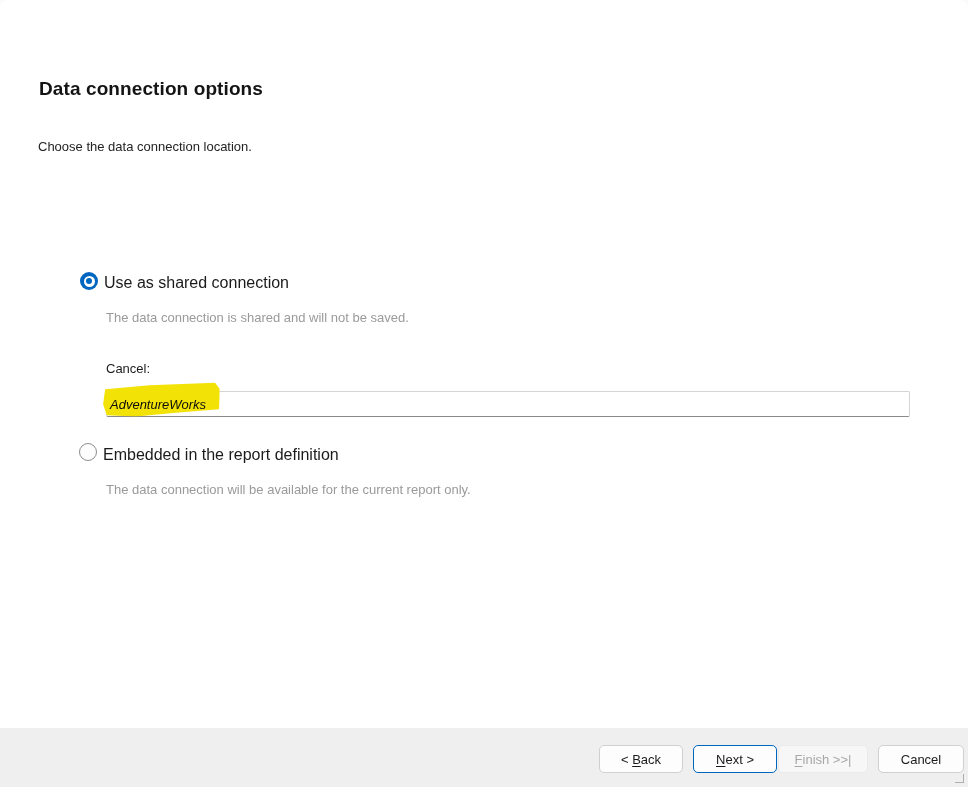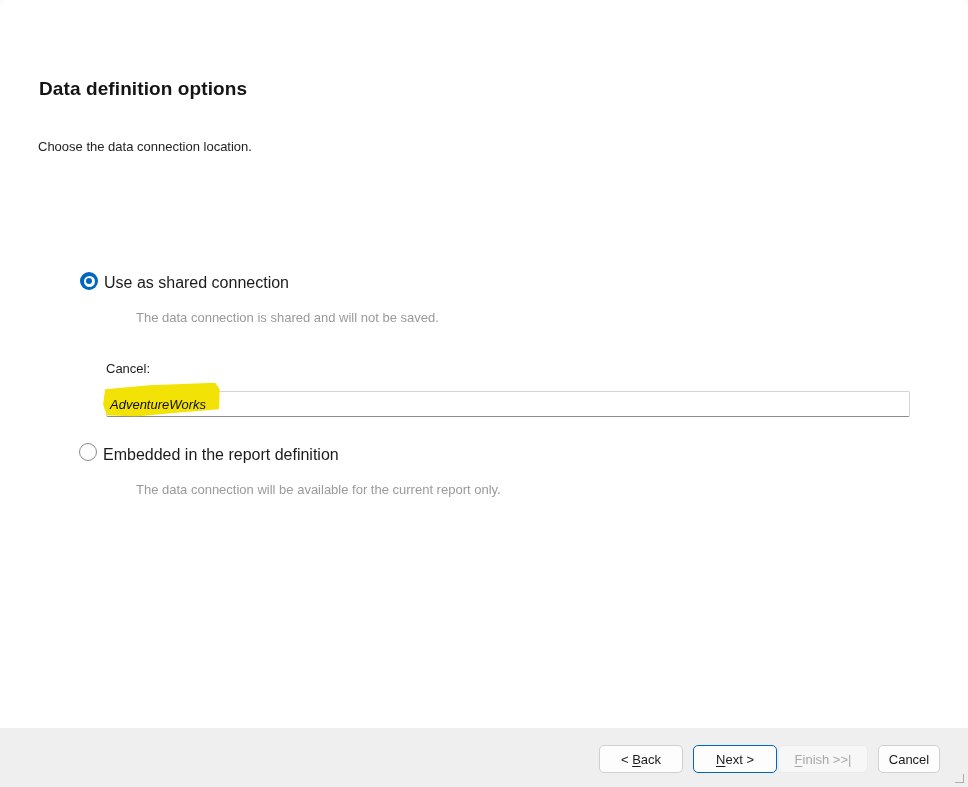--- a/index.html
+++ b/index.html
@@ -59,21 +59,21 @@
   }
   .radio-dot { width: 6px; height: 6px; border-radius: 50%; background: #0067C0; }
   .radio-unselected {
     background: #fdfdfd; border: 1px solid #8d8d8d;
   }
   .option-label {
     position: absolute; font-size: 16px; color: #1b1b1b; cursor: pointer;
     white-space: nowrap;
   }
   .option-desc {
-    position: absolute; font-size: 13px; color: #9a9a9a; white-space: nowrap; margin-left: 30px;
+    position: absolute; font-size: 13px; color: #9a9a9a; white-space: nowrap;
   }
   
   .alias-label {
     position: absolute; left: 106px; top: 361px; font-size: 13px; color: #1b1b1b;
   }
   .alias-input {
     position: absolute; left: 106px; top: 391px; width: 804px; height: 26px;
     background: #ffffff;
     border: 1px solid #d4d4d4;
     border-bottom: 1px solid #8a8a8a;
@@ -109,35 +109,35 @@
     white-space: pre;
   }
   .btn .mn { text-decoration: underline; text-underline-offset: 2px; }
   .btn-back   { left: 599px; width: 84px; }
   .btn-next   { left: 693px; width: 84px; border: 1.5px solid #0067C0; }
   .btn-finish {
     left: 778px; width: 90px;
     background: #f7f7f7; border: 1px solid #ebebeb; color: #a8a8a8;
     cursor: default;
   }
-  .btn-cancel { left: 878px; width: 62px; }
+  .btn-cancel { left: 878px; width: 86px; }
   .resize-grip {
     position: absolute; right: 4px; bottom: 4px; width: 9px; height: 9px;
     border-right: 1.5px solid #9a9a9a; border-bottom: 1.5px solid #9a9a9a;
     opacity: 0.75;
     cursor: nwse-resize;
   }
 </style>
 </head>
 <body>
 
 <div class="window">
 
 
-  <div class="heading">Data definition options</div>
+  <div class="heading">Data connection options</div>
   <div class="subheading">Choose the data connection location.</div>
 
   <div class="radio-outer radio-selected" style="left:80px; top:272px;">
     <div class="radio-ring">
       <div class="radio-dot"></div>
     </div>
   </div>
   <div class="option-label" style="left:104px; top:274px;">Use as shared connection</div>
   <div class="option-desc" style="left:106px; top:310px;">The data connection is shared and will not be saved.</div>
 

